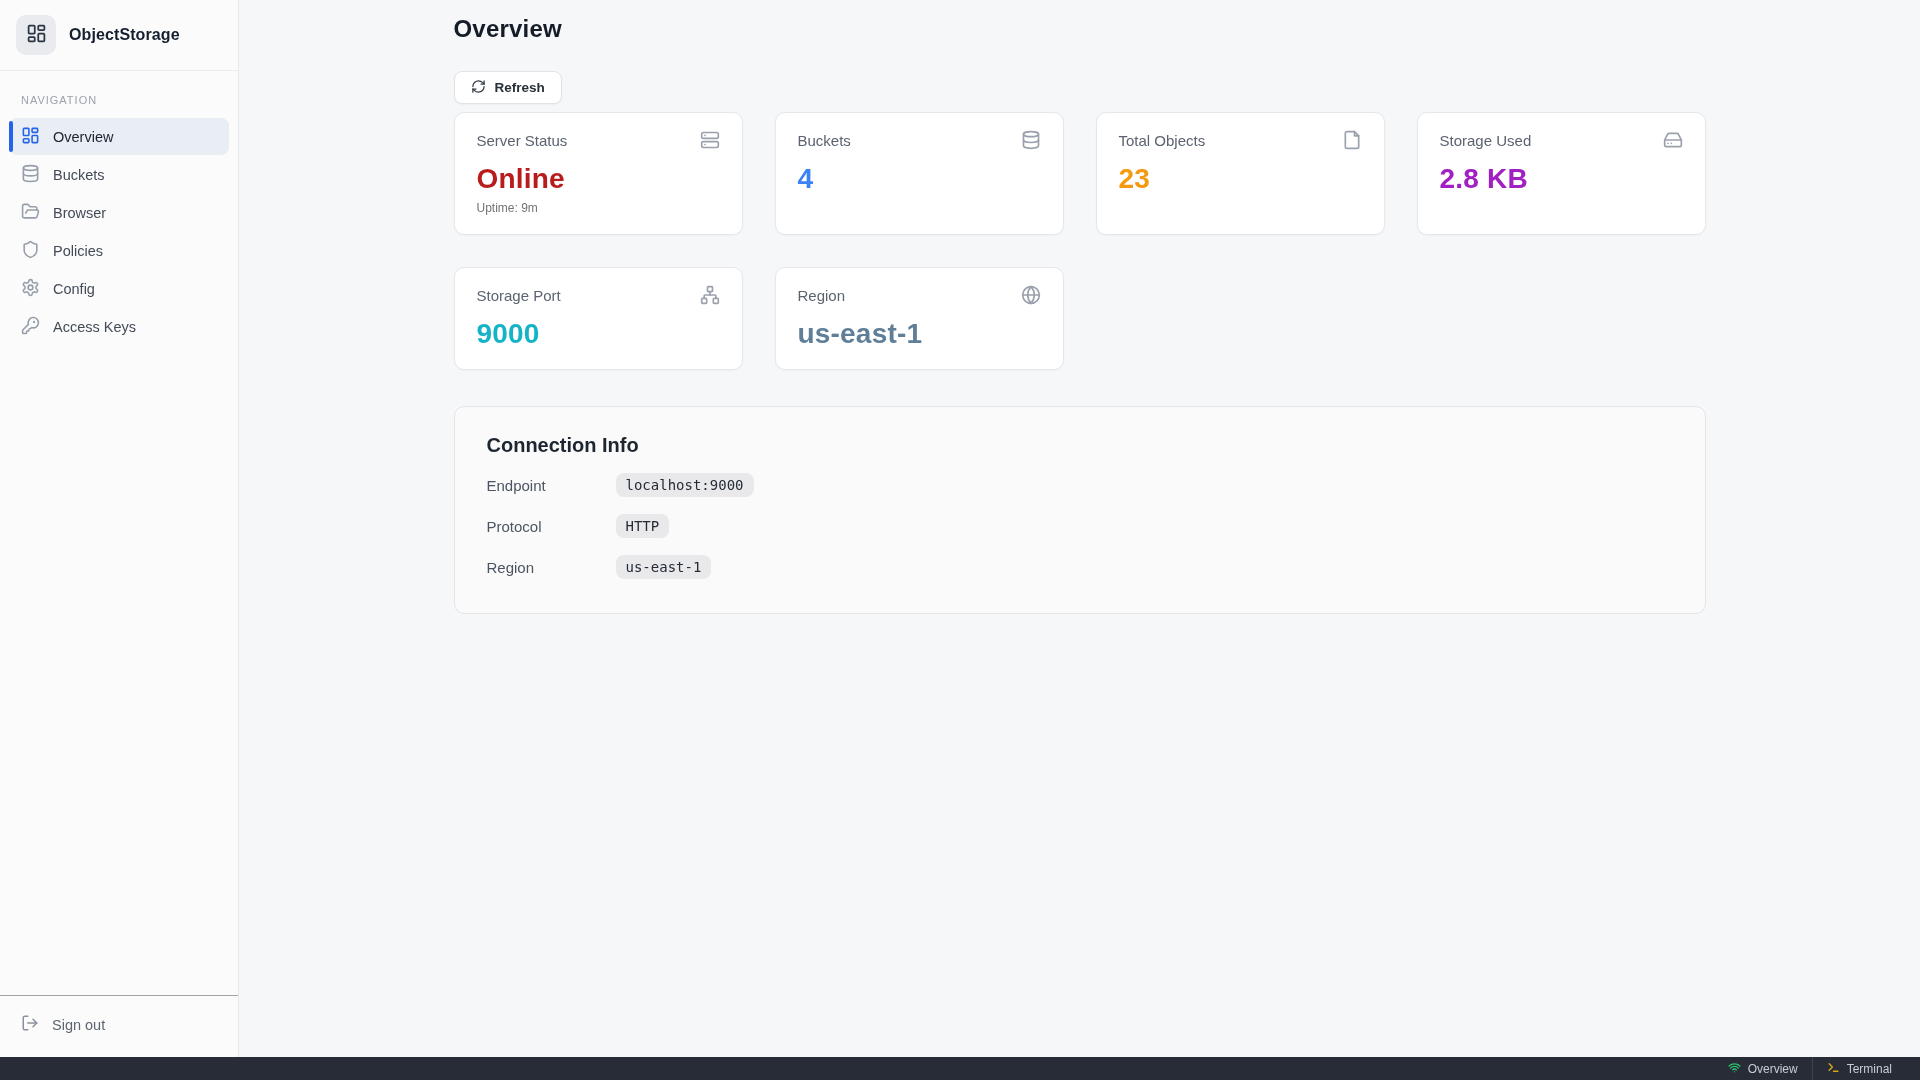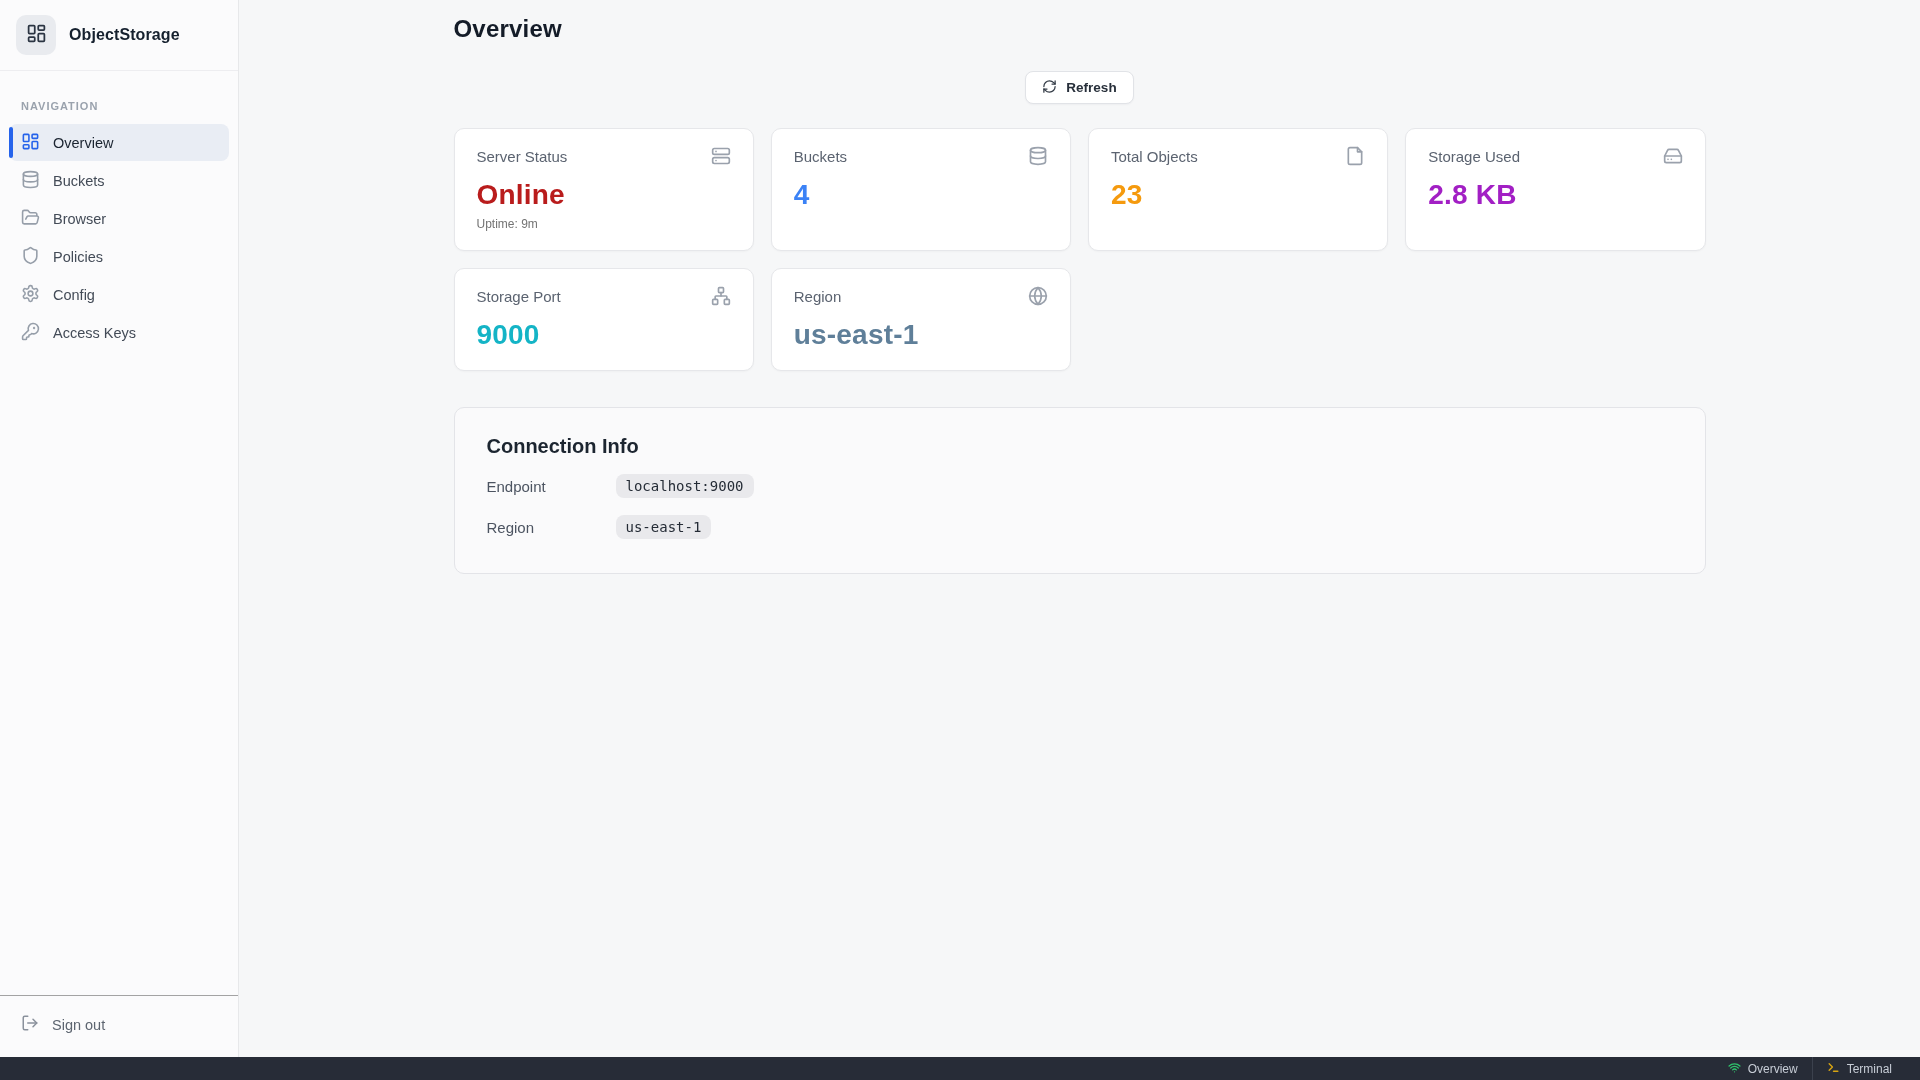--- a/index.html
+++ b/index.html
@@ -35,25 +35,25 @@
     background: #e9ebef;
     border-radius: 10px;
     display: flex; align-items: center; justify-content: center;
     color: #2b3442;
   }
   .logo-box svg { width: 21px; height: 21px; }
   .app-title { font-size: 16px; font-weight: 700; color: #15202e; letter-spacing: .1px; }
 
   .nav-section-label {
     font-size: 11px;
-    font-weight: 700;
+    font-weight: 400;
     color: #9aa2ad;
     letter-spacing: .09em;
     padding: 0 21px;
-    margin-top: 29px;
+    margin-top: 23px;
     margin-bottom: 12px;
   }
   .nav { padding: 0 9px; }
   .nav-item {
     position: relative;
     display: flex;
     align-items: center;
     gap: 13px;
     height: 37px;
     padding: 0 12px;
@@ -84,42 +84,42 @@
     display: flex; align-items: center; gap: 13px;
     height: 37px; padding: 0 12px; border-radius: 8px;
     font-size: 14.5px; color: #5d6570; cursor: pointer;
   }
   .signout svg { width: 18px; height: 18px; color: #8a919c; }
 
   
   .main { flex: 1; overflow: auto; }
   .main-inner { width: 1252px; margin: 0 auto; padding-top: 15px; }
   .page-title { font-size: 24px; font-weight: 700; color: #141c28; letter-spacing: .2px; }
-  .toolbar { display: flex; justify-content: center; margin-top: 28px; }
+  .toolbar { display: flex; justify-content: flex-start; margin-top: 28px; }
   .refresh-btn {
     display: inline-flex; align-items: center; gap: 9px;
     background: #ffffff;
     border: 1px solid #e1e3e7;
     border-radius: 8px;
     padding: 0 16px;
     height: 33px;
     font-family: "Liberation Sans", sans-serif;
     font-size: 13.5px;
     font-weight: 600;
     color: #272f3a;
     cursor: pointer;
     box-shadow: 0 1px 2px rgba(16,24,40,.04);
   }
   .refresh-btn svg { width: 15px; height: 15px; color: #333b46; }
 
   .cards {
-    margin-top: 24px;
+    margin-top: 8px;
     display: grid;
     grid-template-columns: repeat(4, 1fr);
-    gap: 17px;
+    gap: 32px;
   }
   .card {
     background: #ffffff;
     border: 1px solid #e6e7ea;
     border-radius: 10px;
     padding: 17px 22px;
     height: 123px;
     box-shadow: 0 1px 2px rgba(16,24,40,.03);
     display: flex;
     flex-direction: column;
@@ -380,20 +380,24 @@
         </div>
 
       </div>
 
       <section class="panel">
         <h2 class="panel-title">Connection Info</h2>
         <div class="panel-rows">
           <div class="panel-row">
             <span class="panel-row-label">Endpoint</span>
             <span class="panel-row-value">localhost:9000</span>
+          </div>
+          <div class="panel-row">
+            <span class="panel-row-label">Protocol</span>
+            <span class="panel-row-value">HTTP</span>
           </div>
           <div class="panel-row">
             <span class="panel-row-label">Region</span>
             <span class="panel-row-value">us-east-1</span>
           </div>
         </div>
       </section>
 
     </div>
   </main>

